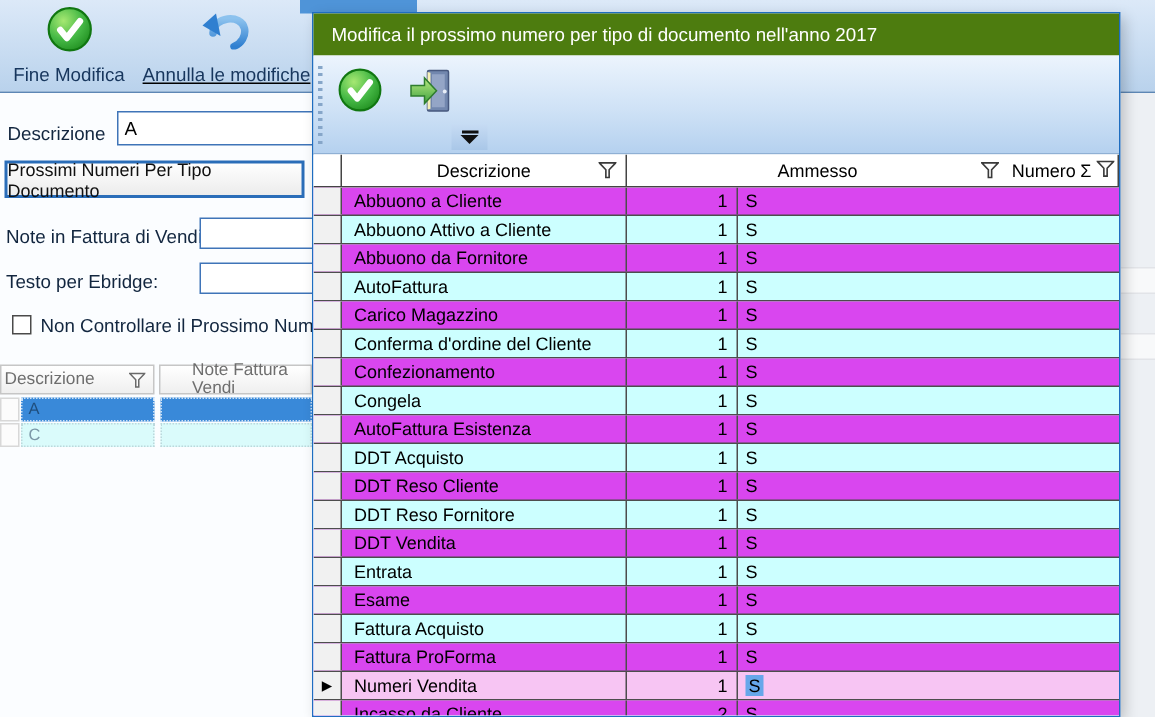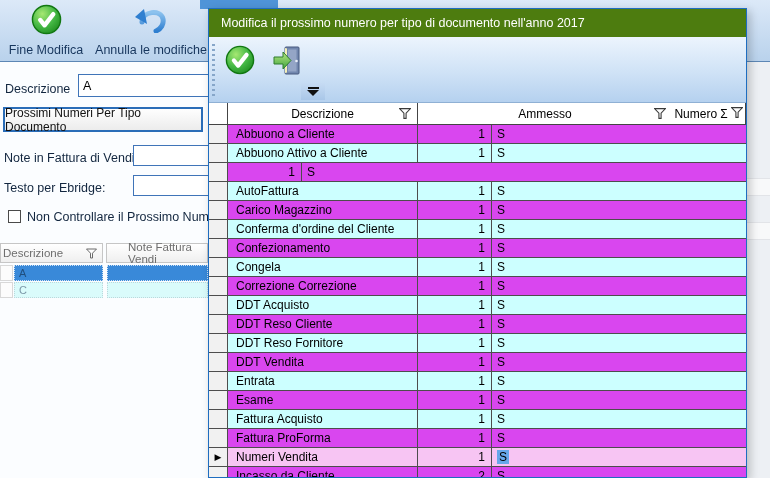--- a/index.html
+++ b/index.html
@@ -15,21 +15,21 @@
   .left-panel{position:absolute;left:0;top:62px;width:208px;height:416px;background:#fbfdff;}
   .right-strip{position:absolute;left:747px;top:62px;width:23px;height:416px;background:#edf0f4;}
   .right-band{position:absolute;left:747px;width:23px;height:16px;background:#f8f9fa;
     border-top:1px solid #e2e4e8;border-bottom:1px solid #e2e4e8;}
   .rb1{top:178px;} .rb2{top:222px;}
 
   
   .tb-btn{position:absolute;top:2px;height:57px;display:flex;flex-direction:column;
     align-items:center;justify-content:space-between;padding:2px 0;box-sizing:border-box;cursor:default;}
   #btn-fine{left:2px;width:88px;}
-  #btn-annulla{left:92px;width:118px;}
+  #btn-annulla{left:92px;width:118px;text-decoration:underline;}
   .tb-label{font-size:12.5px;color:#17365d;white-space:nowrap;}
 
   
   .flabel{position:absolute;font-size:12.5px;color:#12263f;white-space:nowrap;}
   #lbl-descrizione{left:5px;top:82px;}
   #inp-descrizione{position:absolute;left:78px;top:74px;width:136px;height:23px;
     border:1px solid #3f74b8;background:#fff;font:12.5px "Liberation Sans",sans-serif;
     padding:0 4px;box-sizing:border-box;outline:none;}
   #btn-prossimi{position:absolute;left:3px;top:107px;width:200px;height:25px;
     border:2px solid #2a6db8;background:linear-gradient(#fefefe,#ececec);
@@ -261,20 +261,21 @@
           <div class="gc gc-amm">S</div>
         </div>
         <div class="grow alt">
           <div class="gsel"></div>
           <div class="gc gc-desc">Abbuono Attivo a Cliente</div>
           <div class="gc gc-num">1</div>
           <div class="gc gc-amm">S</div>
         </div>
         <div class="grow">
           <div class="gsel"></div>
+          <div class="gc gc-desc">Abbuono da Fornitore</div>
           <div class="gc gc-num">1</div>
           <div class="gc gc-amm">S</div>
         </div>
         <div class="grow alt">
           <div class="gsel"></div>
           <div class="gc gc-desc">AutoFattura</div>
           <div class="gc gc-num">1</div>
           <div class="gc gc-amm">S</div>
         </div>
         <div class="grow">
@@ -296,21 +297,21 @@
           <div class="gc gc-amm">S</div>
         </div>
         <div class="grow alt">
           <div class="gsel"></div>
           <div class="gc gc-desc">Congela</div>
           <div class="gc gc-num">1</div>
           <div class="gc gc-amm">S</div>
         </div>
         <div class="grow">
           <div class="gsel"></div>
-          <div class="gc gc-desc">Correzione Correzione</div>
+          <div class="gc gc-desc">AutoFattura Esistenza</div>
           <div class="gc gc-num">1</div>
           <div class="gc gc-amm">S</div>
         </div>
         <div class="grow alt">
           <div class="gsel"></div>
           <div class="gc gc-desc">DDT Acquisto</div>
           <div class="gc gc-num">1</div>
           <div class="gc gc-amm">S</div>
         </div>
         <div class="grow">

